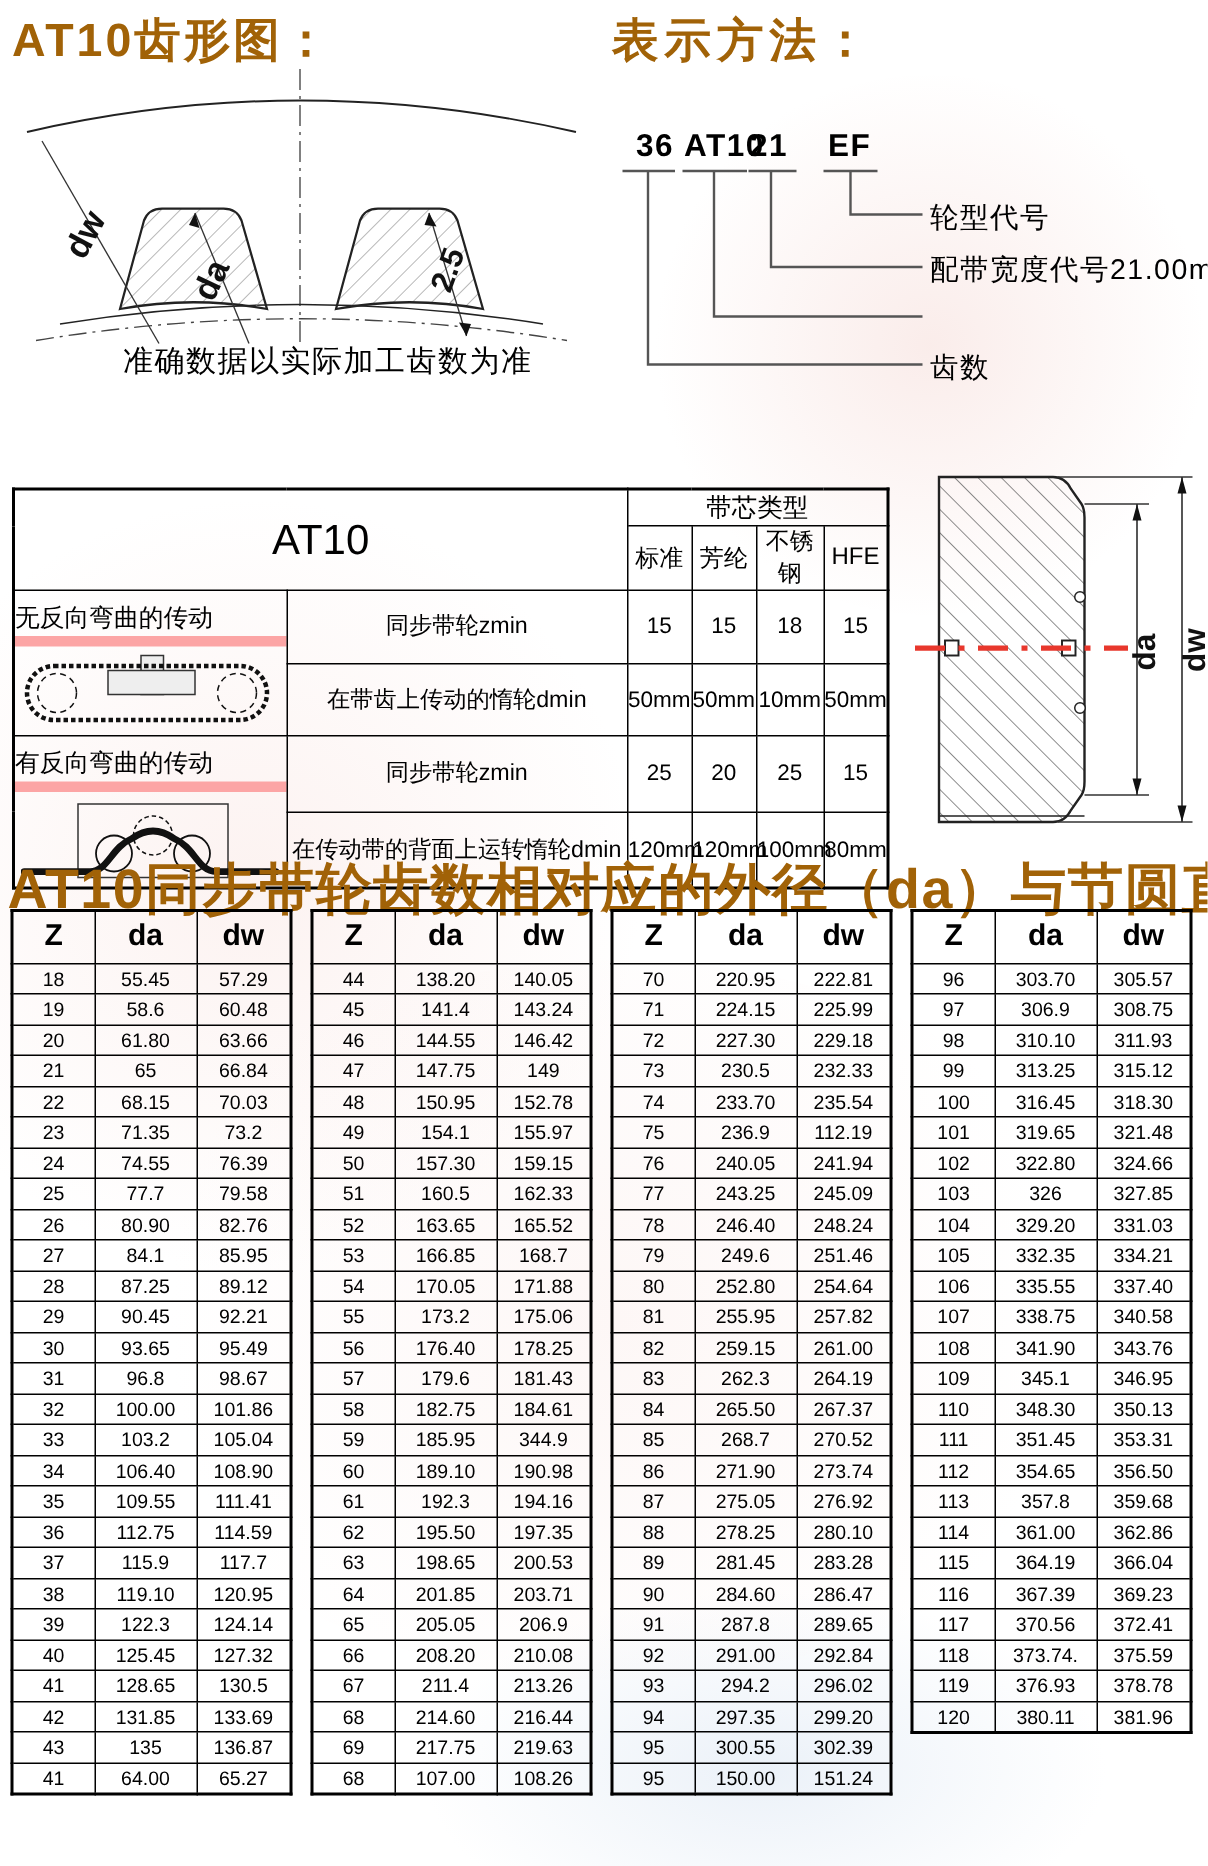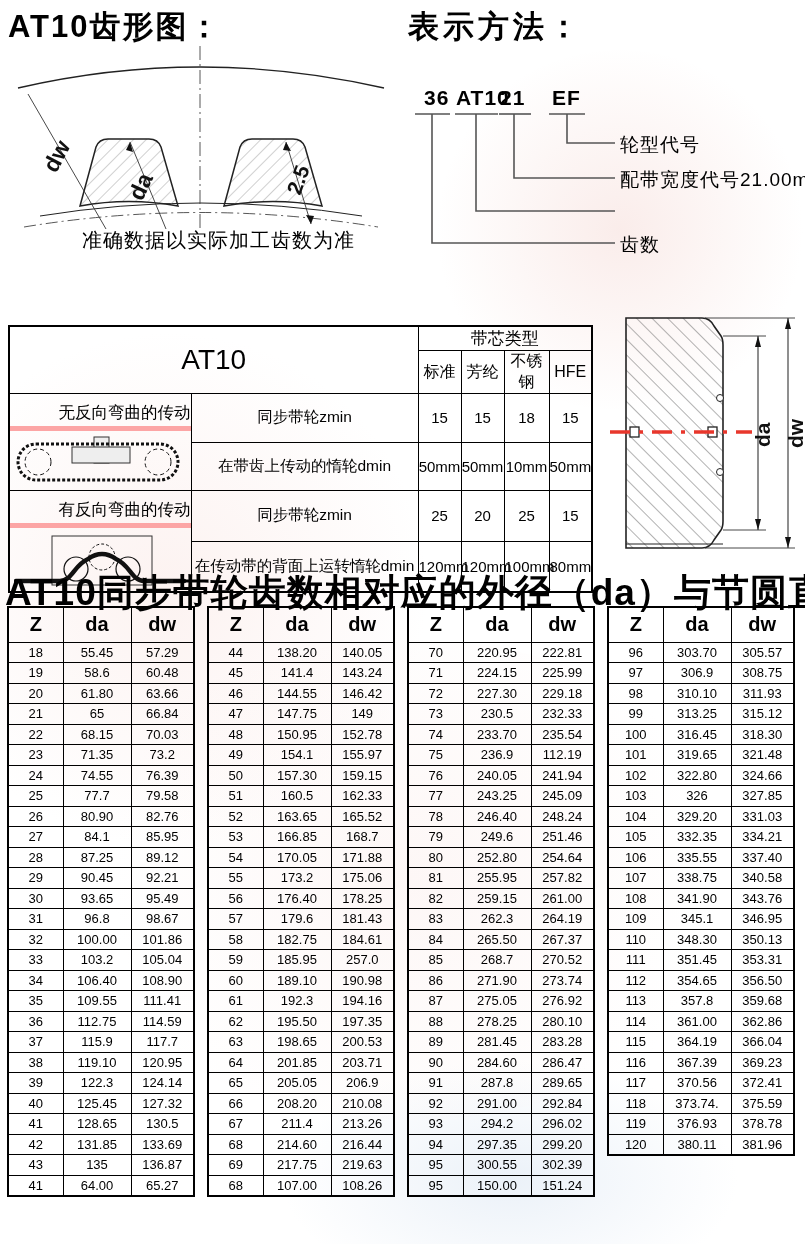--- a/index.html
+++ b/index.html
@@ -1,21 +1,21 @@
 <!DOCTYPE html>
 <html><head>
 <meta charset="utf-8">
 <style>
   *{box-sizing:border-box;margin:0;padding:0}
   html,body{background:#fff}
   body{width:805px;height:1244px;position:relative;overflow:hidden;
        font-family:"Liberation Sans","DejaVu Sans",sans-serif;color:#000}
   .wm{position:absolute;border-radius:50%;pointer-events:none;z-index:0}
   #page{position:absolute;inset:0;z-index:1}
-  .h1{position:absolute;font-weight:bold;white-space:nowrap;color:#000000}
+  .h1{position:absolute;font-weight:bold;white-space:nowrap;color:#a16207}
   .t-tooth{left:8px;top:6px;font-size:31px;letter-spacing:2px}
   .t-note{left:408px;top:6px;font-size:31px;letter-spacing:4px}
   .t-min{left:5px;top:280px;font-size:28px;letter-spacing:1px}
   .t-dia{left:5px;top:568px;font-size:37px;letter-spacing:1px}
   .caption{position:absolute;left:82px;top:227px;font-size:20px;letter-spacing:1px}
   .tooth-svg{position:absolute;left:12px;top:44px}
   .note-svg{position:absolute;left:410px;top:82px}
   .codepart{position:absolute;font-size:21px;font-weight:bold;letter-spacing:1px;white-space:nowrap}
   .cp0{left:424px;top:86px}.cp1{left:456px;top:86px}.cp2{left:500px;top:86px}.cp3{left:552px;top:86px}
   .callout{position:absolute;left:620px;font-size:19px;font-weight:normal;white-space:nowrap;letter-spacing:1px}
@@ -23,21 +23,21 @@
   .mintable{position:absolute;left:8px;top:325px;border-collapse:collapse;table-layout:fixed;width:583px;background:transparent}
   .mintable td{border:1px solid #000;text-align:center;vertical-align:middle;padding:0}
   .mintable{border:2px solid #000}
   .corner{font-size:28px}
   .gh{font-size:17px}
   .ch{font-size:16px}
   .desc{font-size:15.5px}
   .val{font-size:15px}
   tr.r1{height:24px} tr.r2{height:27px} tr.rb{height:42px}
   .figcell{vertical-align:top;padding:0}
-  .figlabel{height:37px;line-height:37px;border-bottom:5px solid #fca5a5;font-size:16.5px;text-align:right}
+  .figlabel{height:37px;line-height:37px;border-bottom:7px solid #fca5a5;font-size:16.5px;text-align:left}
   .figart{display:block;margin:3px auto 0 auto}
   .cross-svg{position:absolute;left:610px;top:308px}
   .ztable{position:absolute;top:606px;border-collapse:collapse;border:2px solid #000;background:transparent}
   .ztable th{border:1px solid #000;font-size:20px;height:35px;font-weight:bold}
   .ztable td{border:1px solid #000;font-size:13px;height:20.5px;text-align:center;padding:0;white-space:nowrap}
   .zt0{left:7px}.zt1{left:207px}.zt2{left:407px}.zt3{left:607px}
   .colZ{width:55px}.colDa{width:68px}.colDw{width:63px}
   svg text{font-family:"Liberation Sans","DejaVu Sans",sans-serif}
 </style>
 </head>
@@ -453,21 +453,21 @@
           <td>181.43</td>
         </tr>
         <tr>
           <td>58</td>
           <td>182.75</td>
           <td>184.61</td>
         </tr>
         <tr>
           <td>59</td>
           <td>185.95</td>
-          <td>257.0</td>
+          <td>344.9</td>
         </tr>
         <tr>
           <td>60</td>
           <td>189.10</td>
           <td>190.98</td>
         </tr>
         <tr>
           <td>61</td>
           <td>192.3</td>
           <td>194.16</td>

